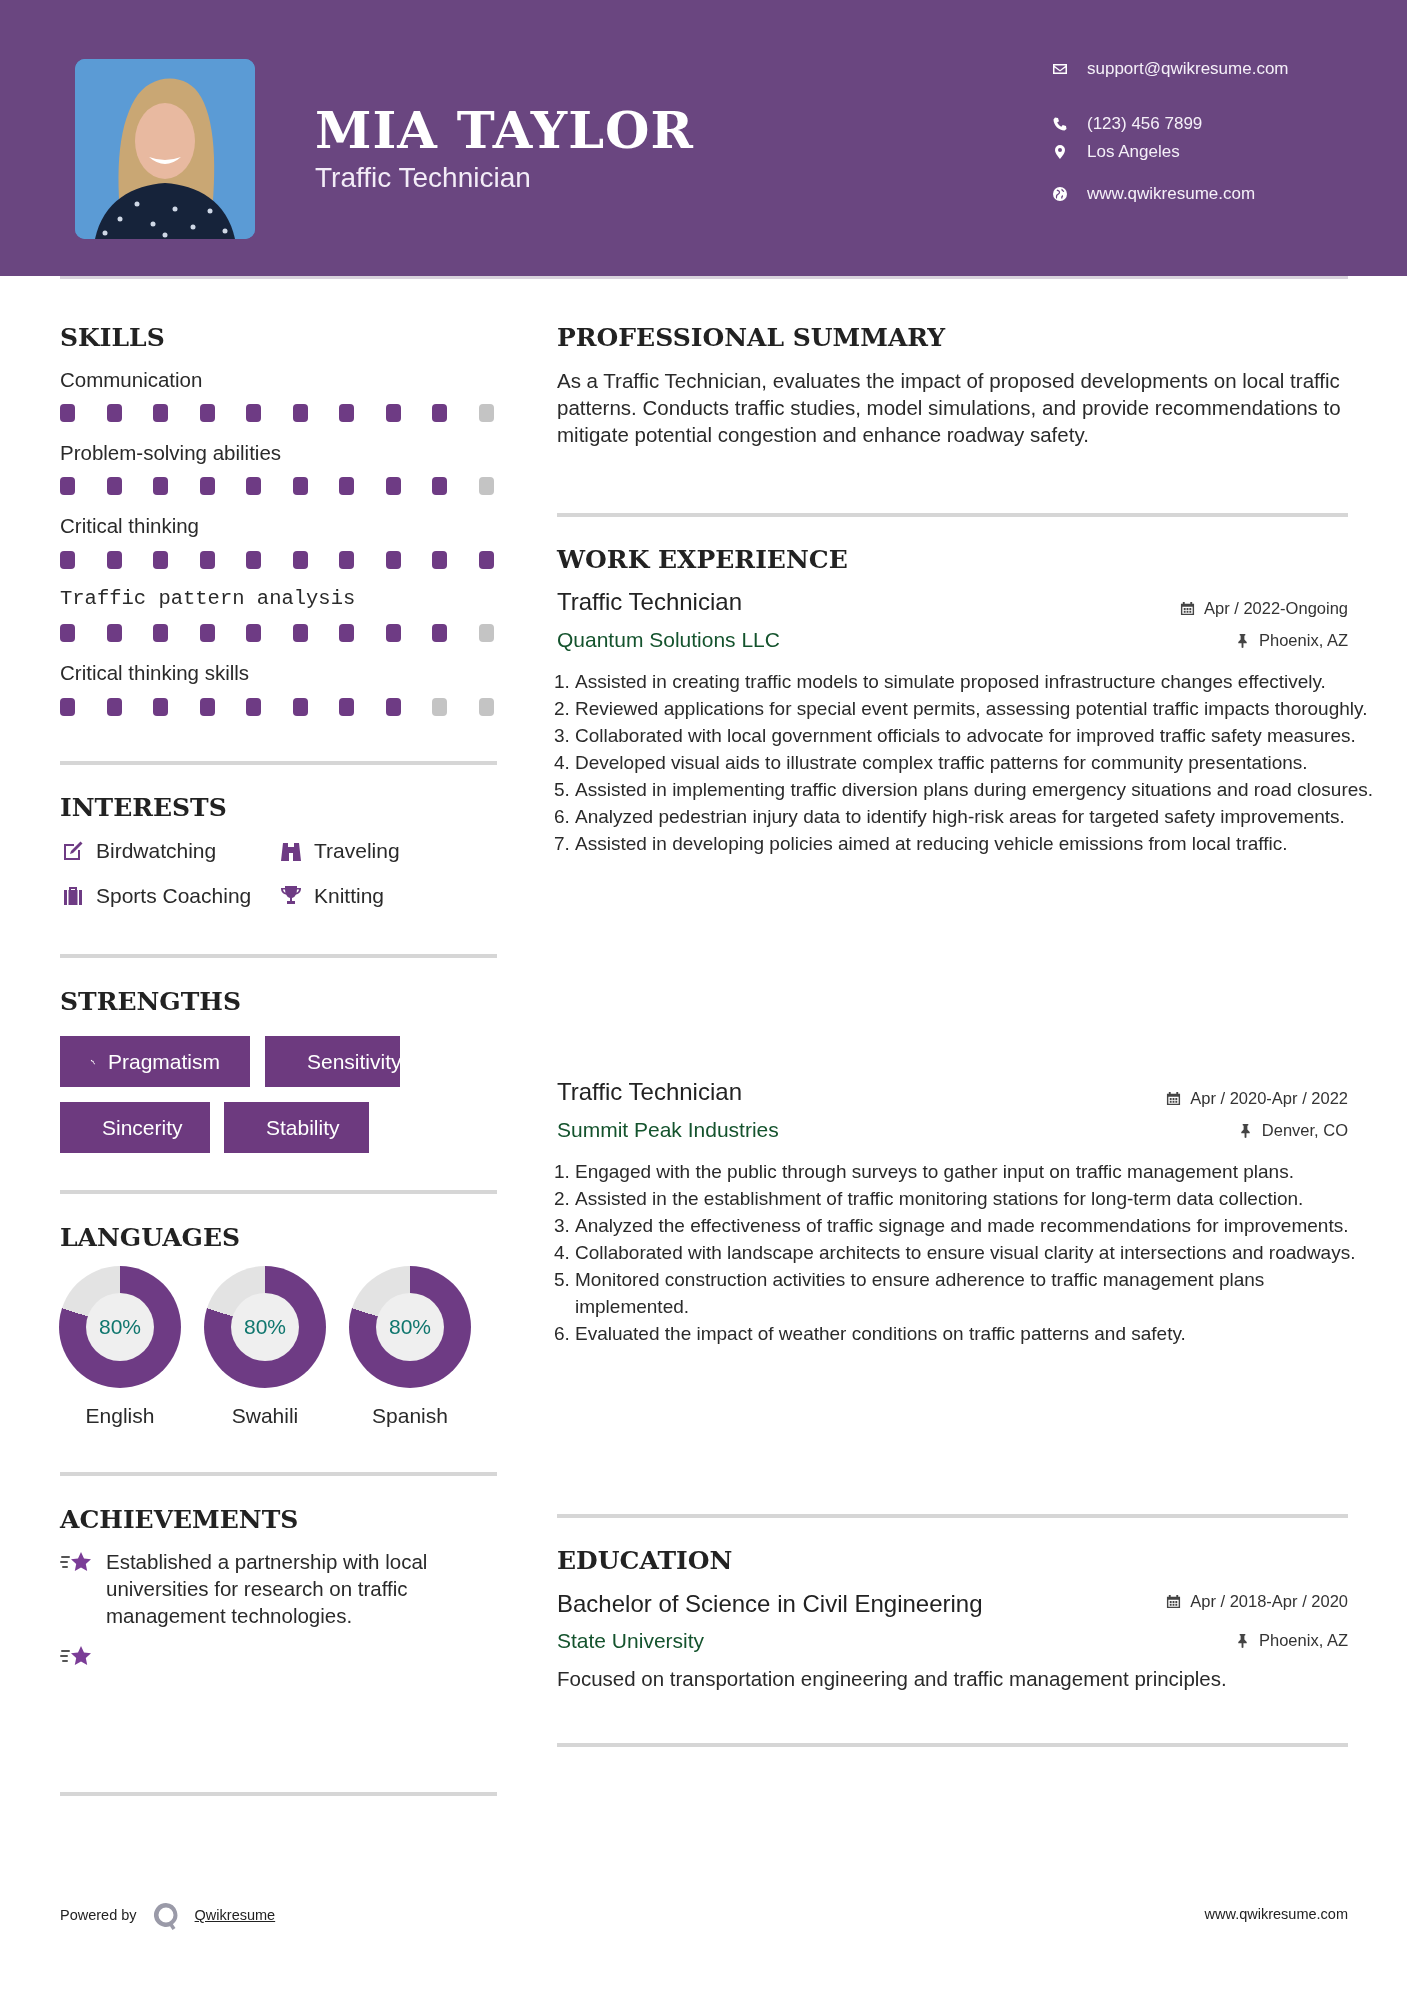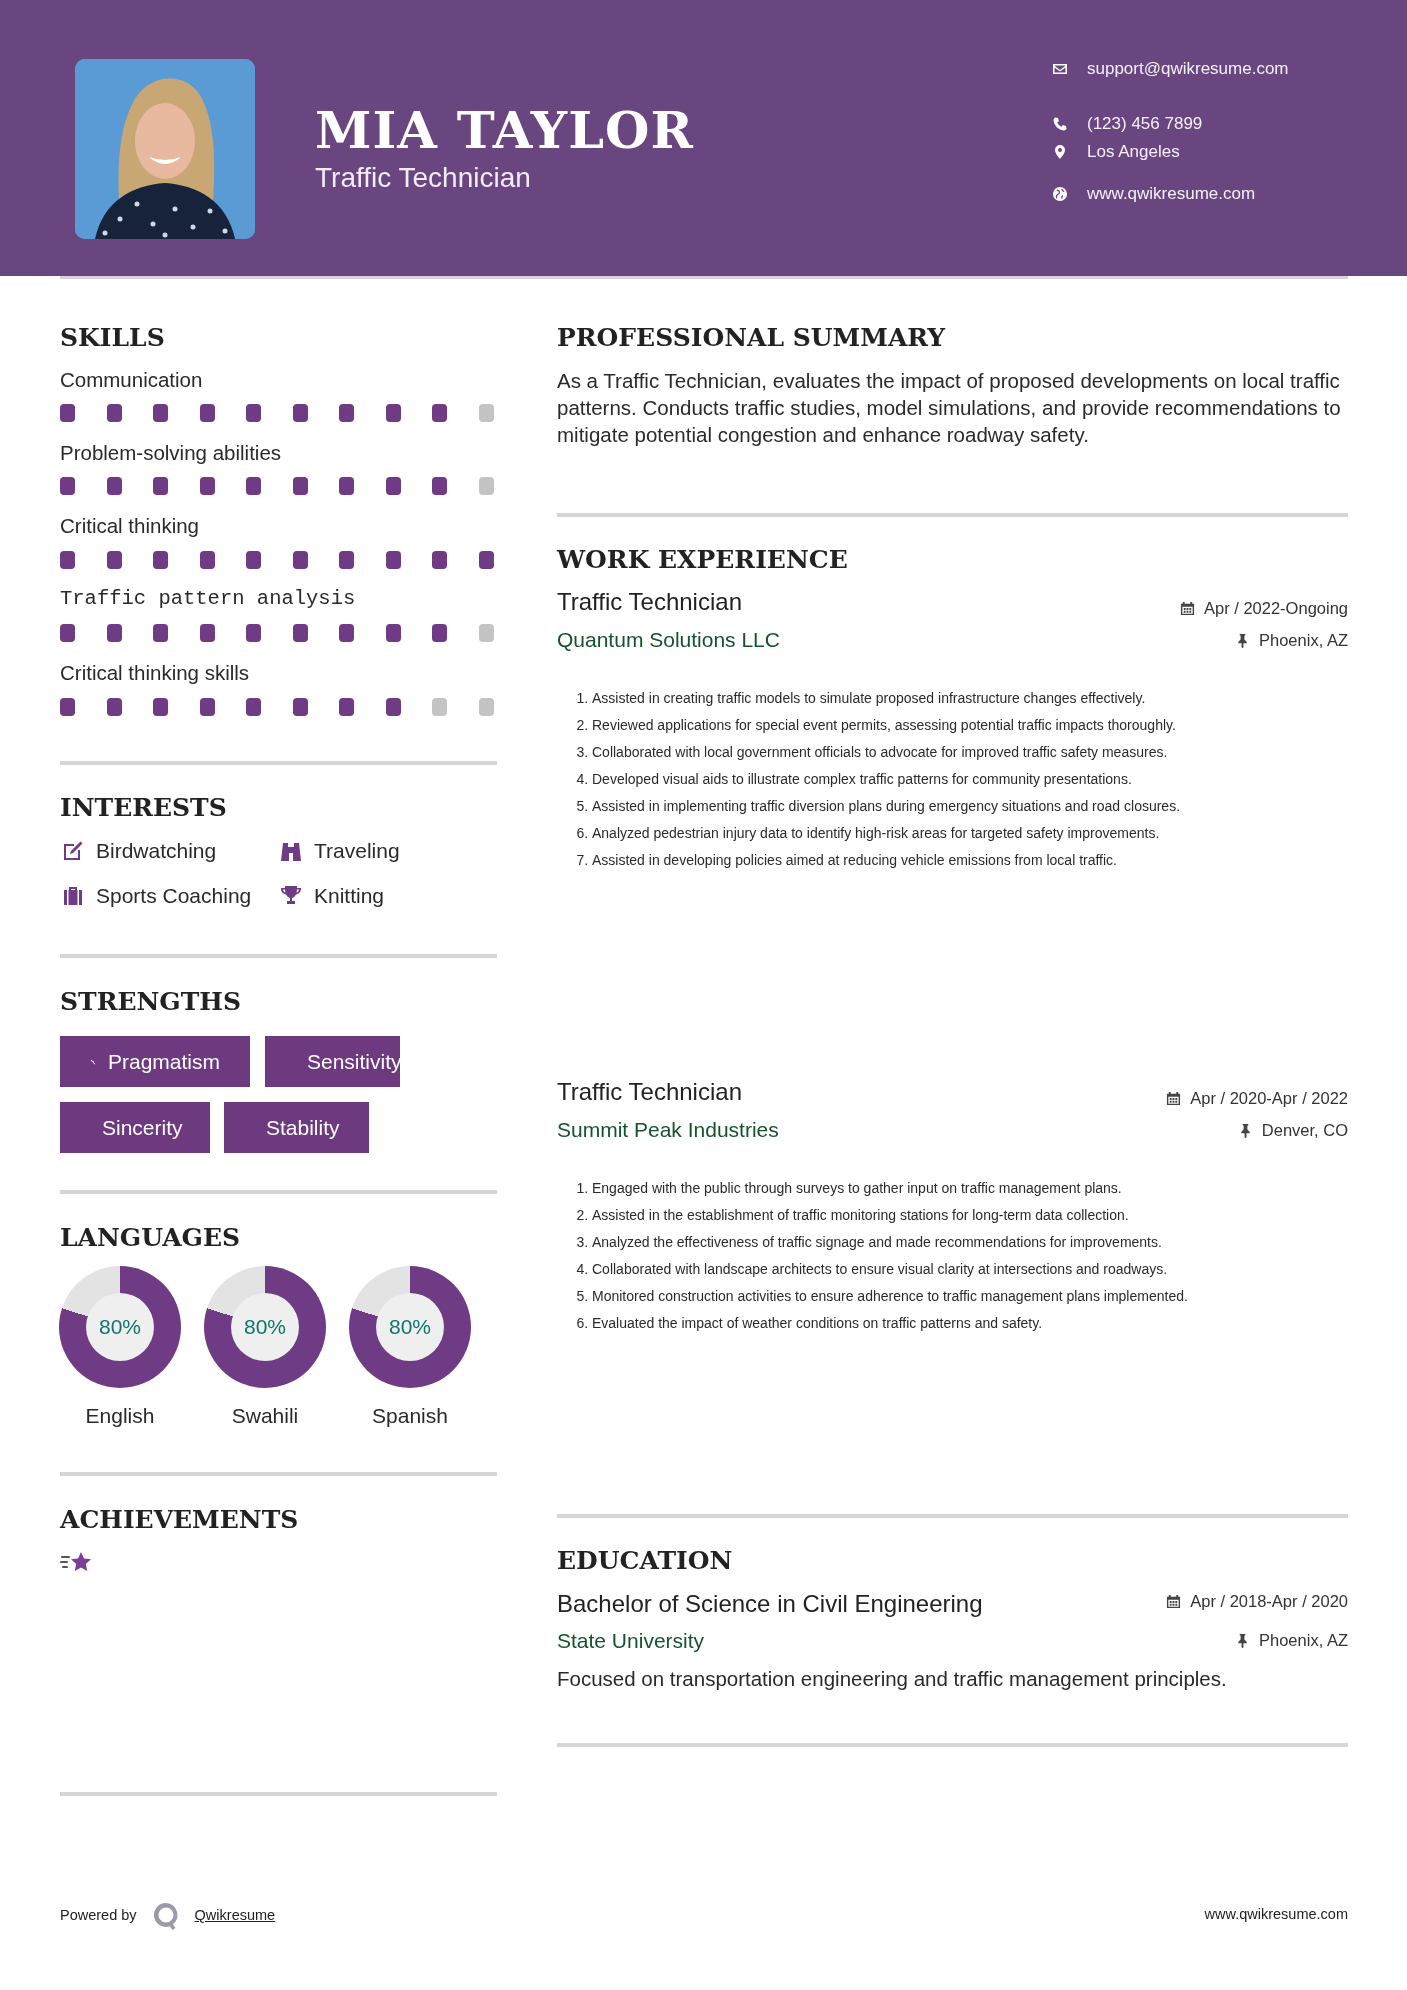--- a/index.html
+++ b/index.html
@@ -39,21 +39,21 @@
   .lang-name { margin-top: 16px; font-size: 21px; color: #2a2a2a; }
 
   .ach { display: flex; }
   .ach .ic { width: 34px; flex: 0 0 34px; margin-right: 12px; padding-top: 2px; }
   .ach .txt { font-size: 20.5px; line-height: 27px; color: #2a2a2a; }
 
   .job-title { font-size: 24px; color: #222; white-space: nowrap; }
   .company { font-size: 21px; color: #14532d; white-space: nowrap; }
   .meta { font-size: 16.5px; color: #333; display: flex; align-items: center; justify-content: flex-end; white-space: nowrap; }
   .meta svg { width: 15px; height: 15px; fill: #444; margin-right: 9px; }
-  ol.bullets { margin: 17px; padding: 0 0 0 18px; font-size: 14px; line-height: 27px; color: #2a2a2a; }
+  ol.bullets { margin: 0; padding: 0 0 0 18px; font-size: 19px; line-height: 27px; color: #2a2a2a; }
   ol.bullets li { padding-left: 0; }
 
   .footer-left { left: 60px; top: 1900px; display: flex; align-items: center; font-size: 14.5px; color: #222; white-space: nowrap; }
   .footer-right { right: 59px; top: 1906px; font-size: 14.5px; color: #222; white-space: nowrap; }
 </style>
 </head>
 <body>
 
 <div class="abs header"></div>
 <div class="abs photo">
@@ -272,20 +272,29 @@
         <div class="donut-inner">80%</div>
       </div>
       <div class="lang-name">Spanish</div>
     </div>
   </div>
 
 <div class="abs divider" style="left:60px; top:1472px; width:437px"></div>
 
 <div class="abs h2" style="left:60px; top:1505px">ACHIEVEMENTS</div>
 <div class="abs" style="left:60px; top:1548px; width:440px">
+  <div class="ach" style="margin-bottom:13px">
+    <span class="ic">
+      <svg width="34" height="26" viewBox="0 0 34 26">
+          <path d="M21 2l3 6.5 7 .8-5.2 4.8 1.4 7L21 17.6 14.8 21l1.4-7L11 9.3l7-.8z" fill="#7b3d97"></path>
+          <path d="M2 7h7M1 12h6M3 17h4" stroke="#555" stroke-width="2" stroke-linecap="round"></path>
+        </svg>
+    </span>
+    <span class="txt">Established a partnership with local universities for research on traffic management technologies.</span>
+  </div>
   <div class="ach">
     <span class="ic">
       <svg width="34" height="26" viewBox="0 0 34 26">
           <path d="M21 2l3 6.5 7 .8-5.2 4.8 1.4 7L21 17.6 14.8 21l1.4-7L11 9.3l7-.8z" fill="#7b3d97"></path>
           <path d="M2 7h7M1 12h6M3 17h4" stroke="#555" stroke-width="2" stroke-linecap="round"></path>
         </svg>
     </span>
   </div>
 </div>
 <div class="abs divider" style="left:60px; top:1792px; width:437px"></div>

